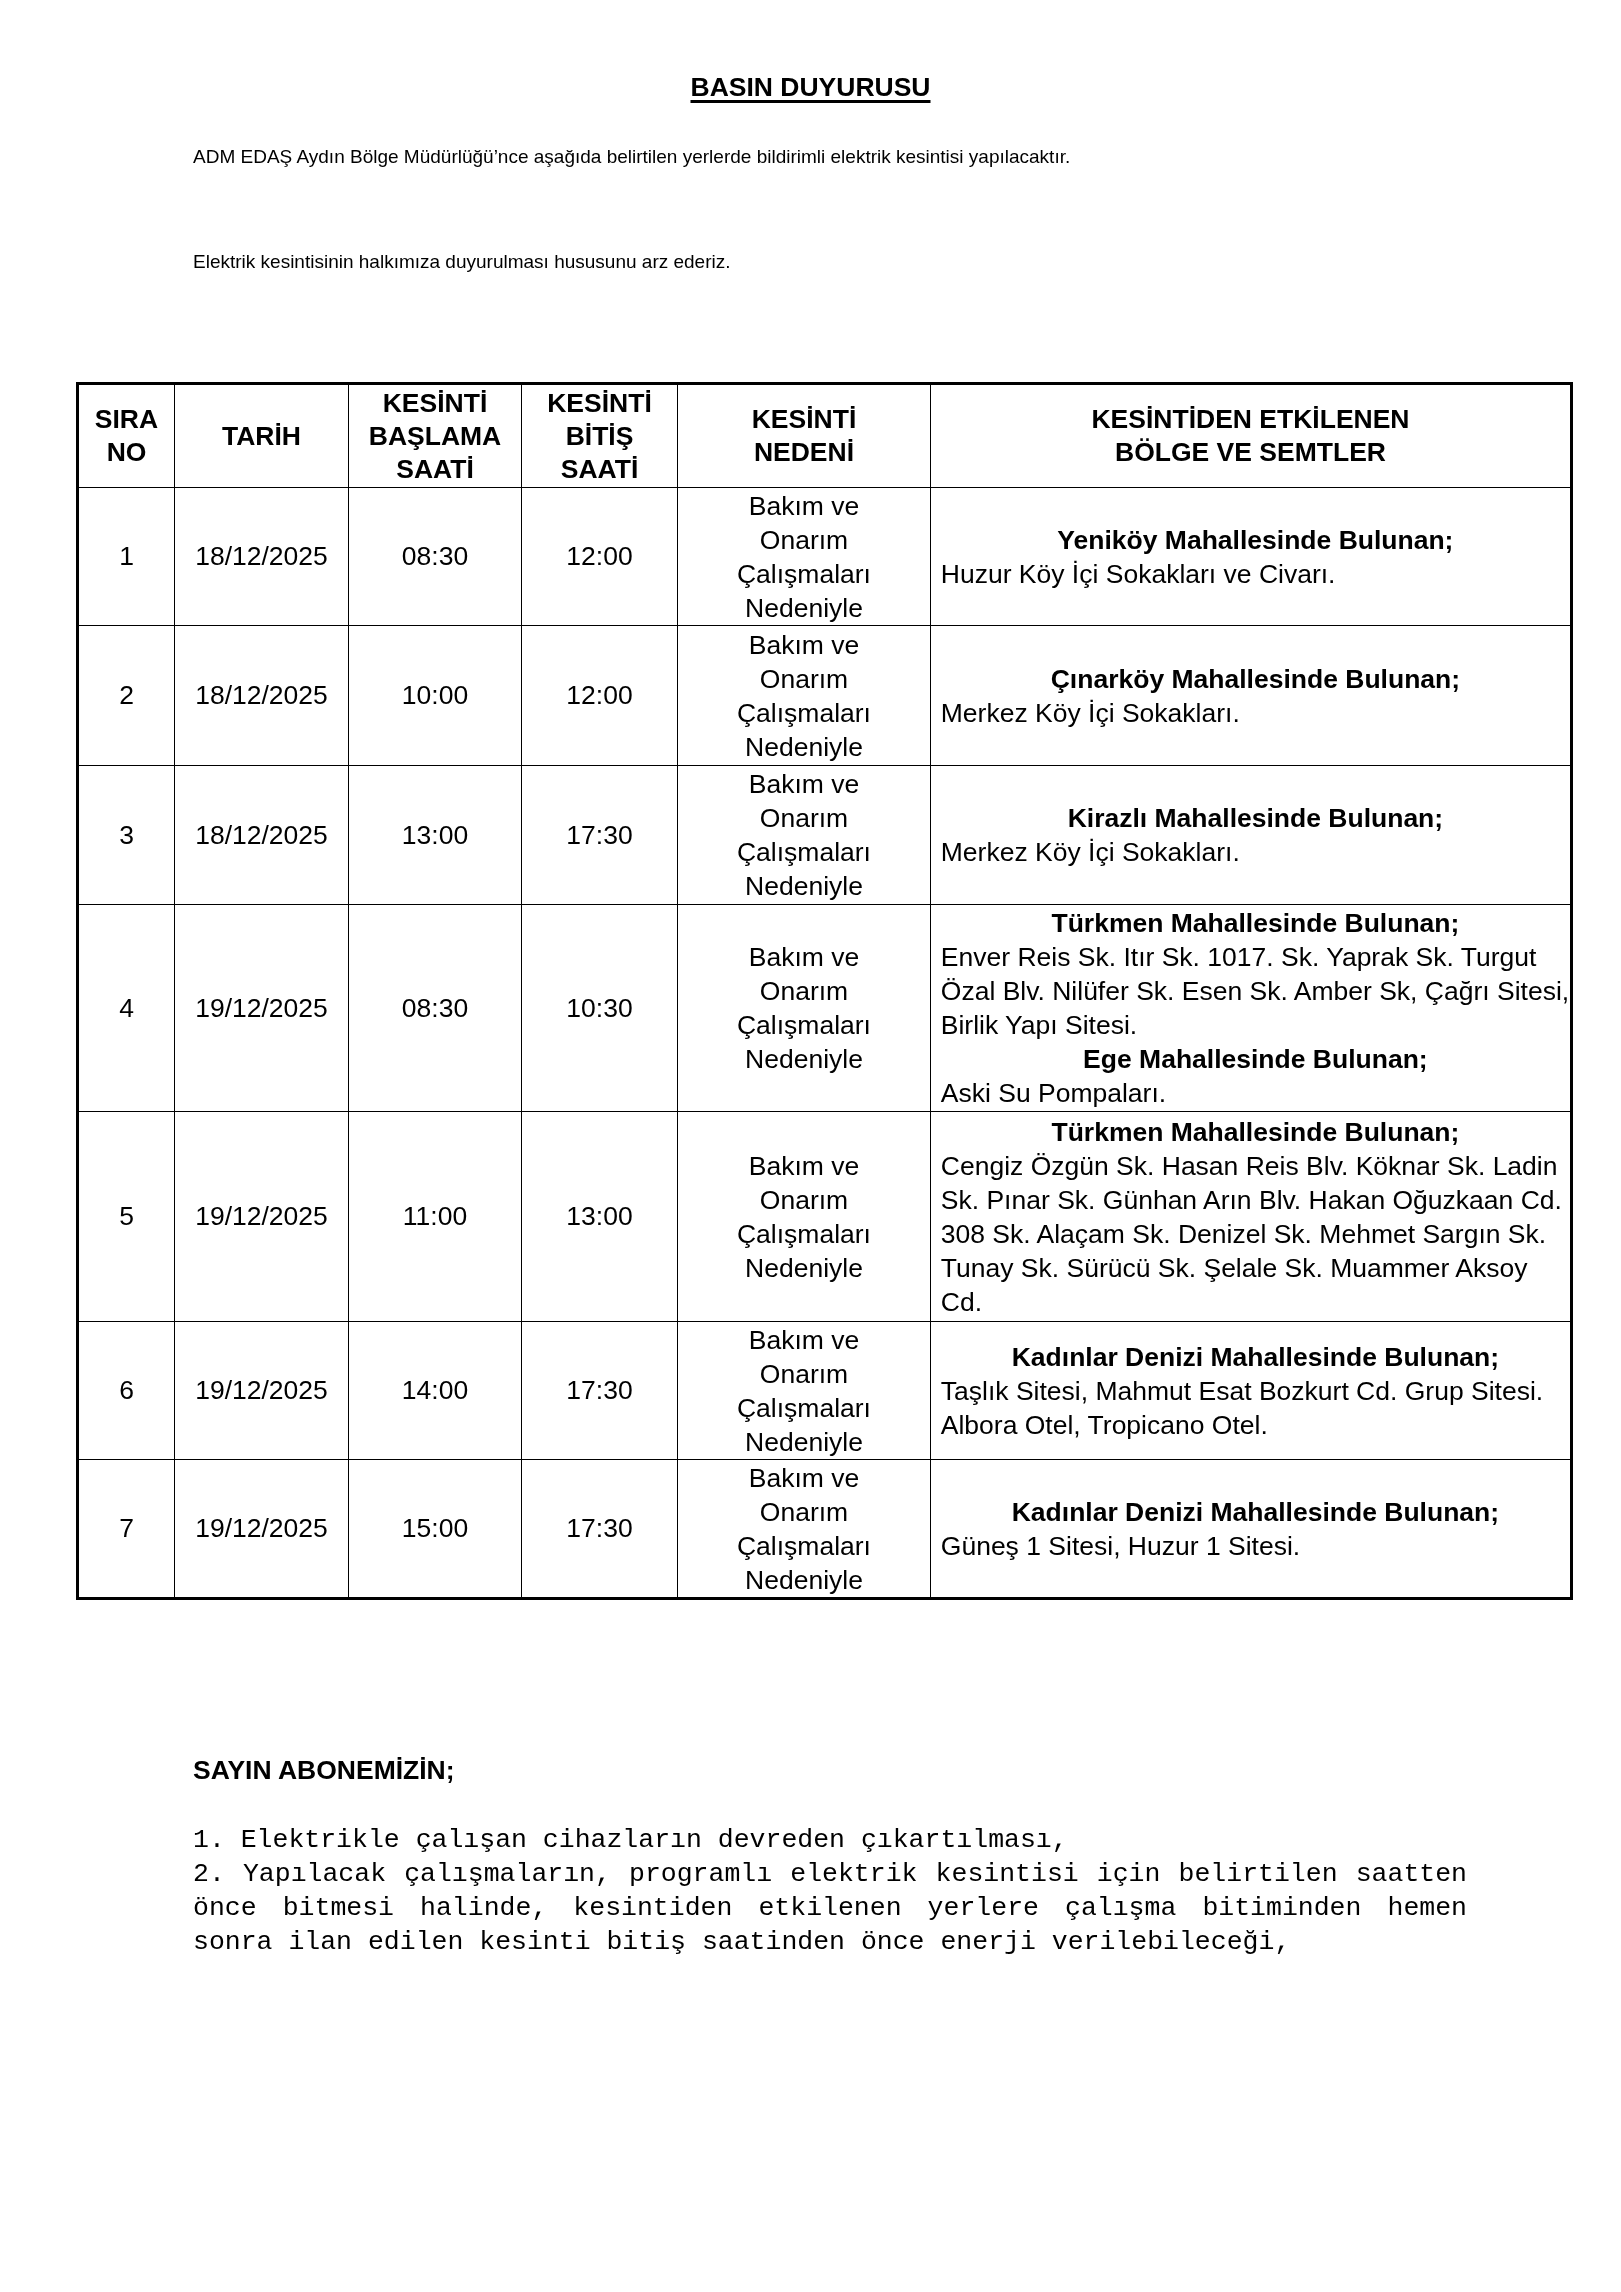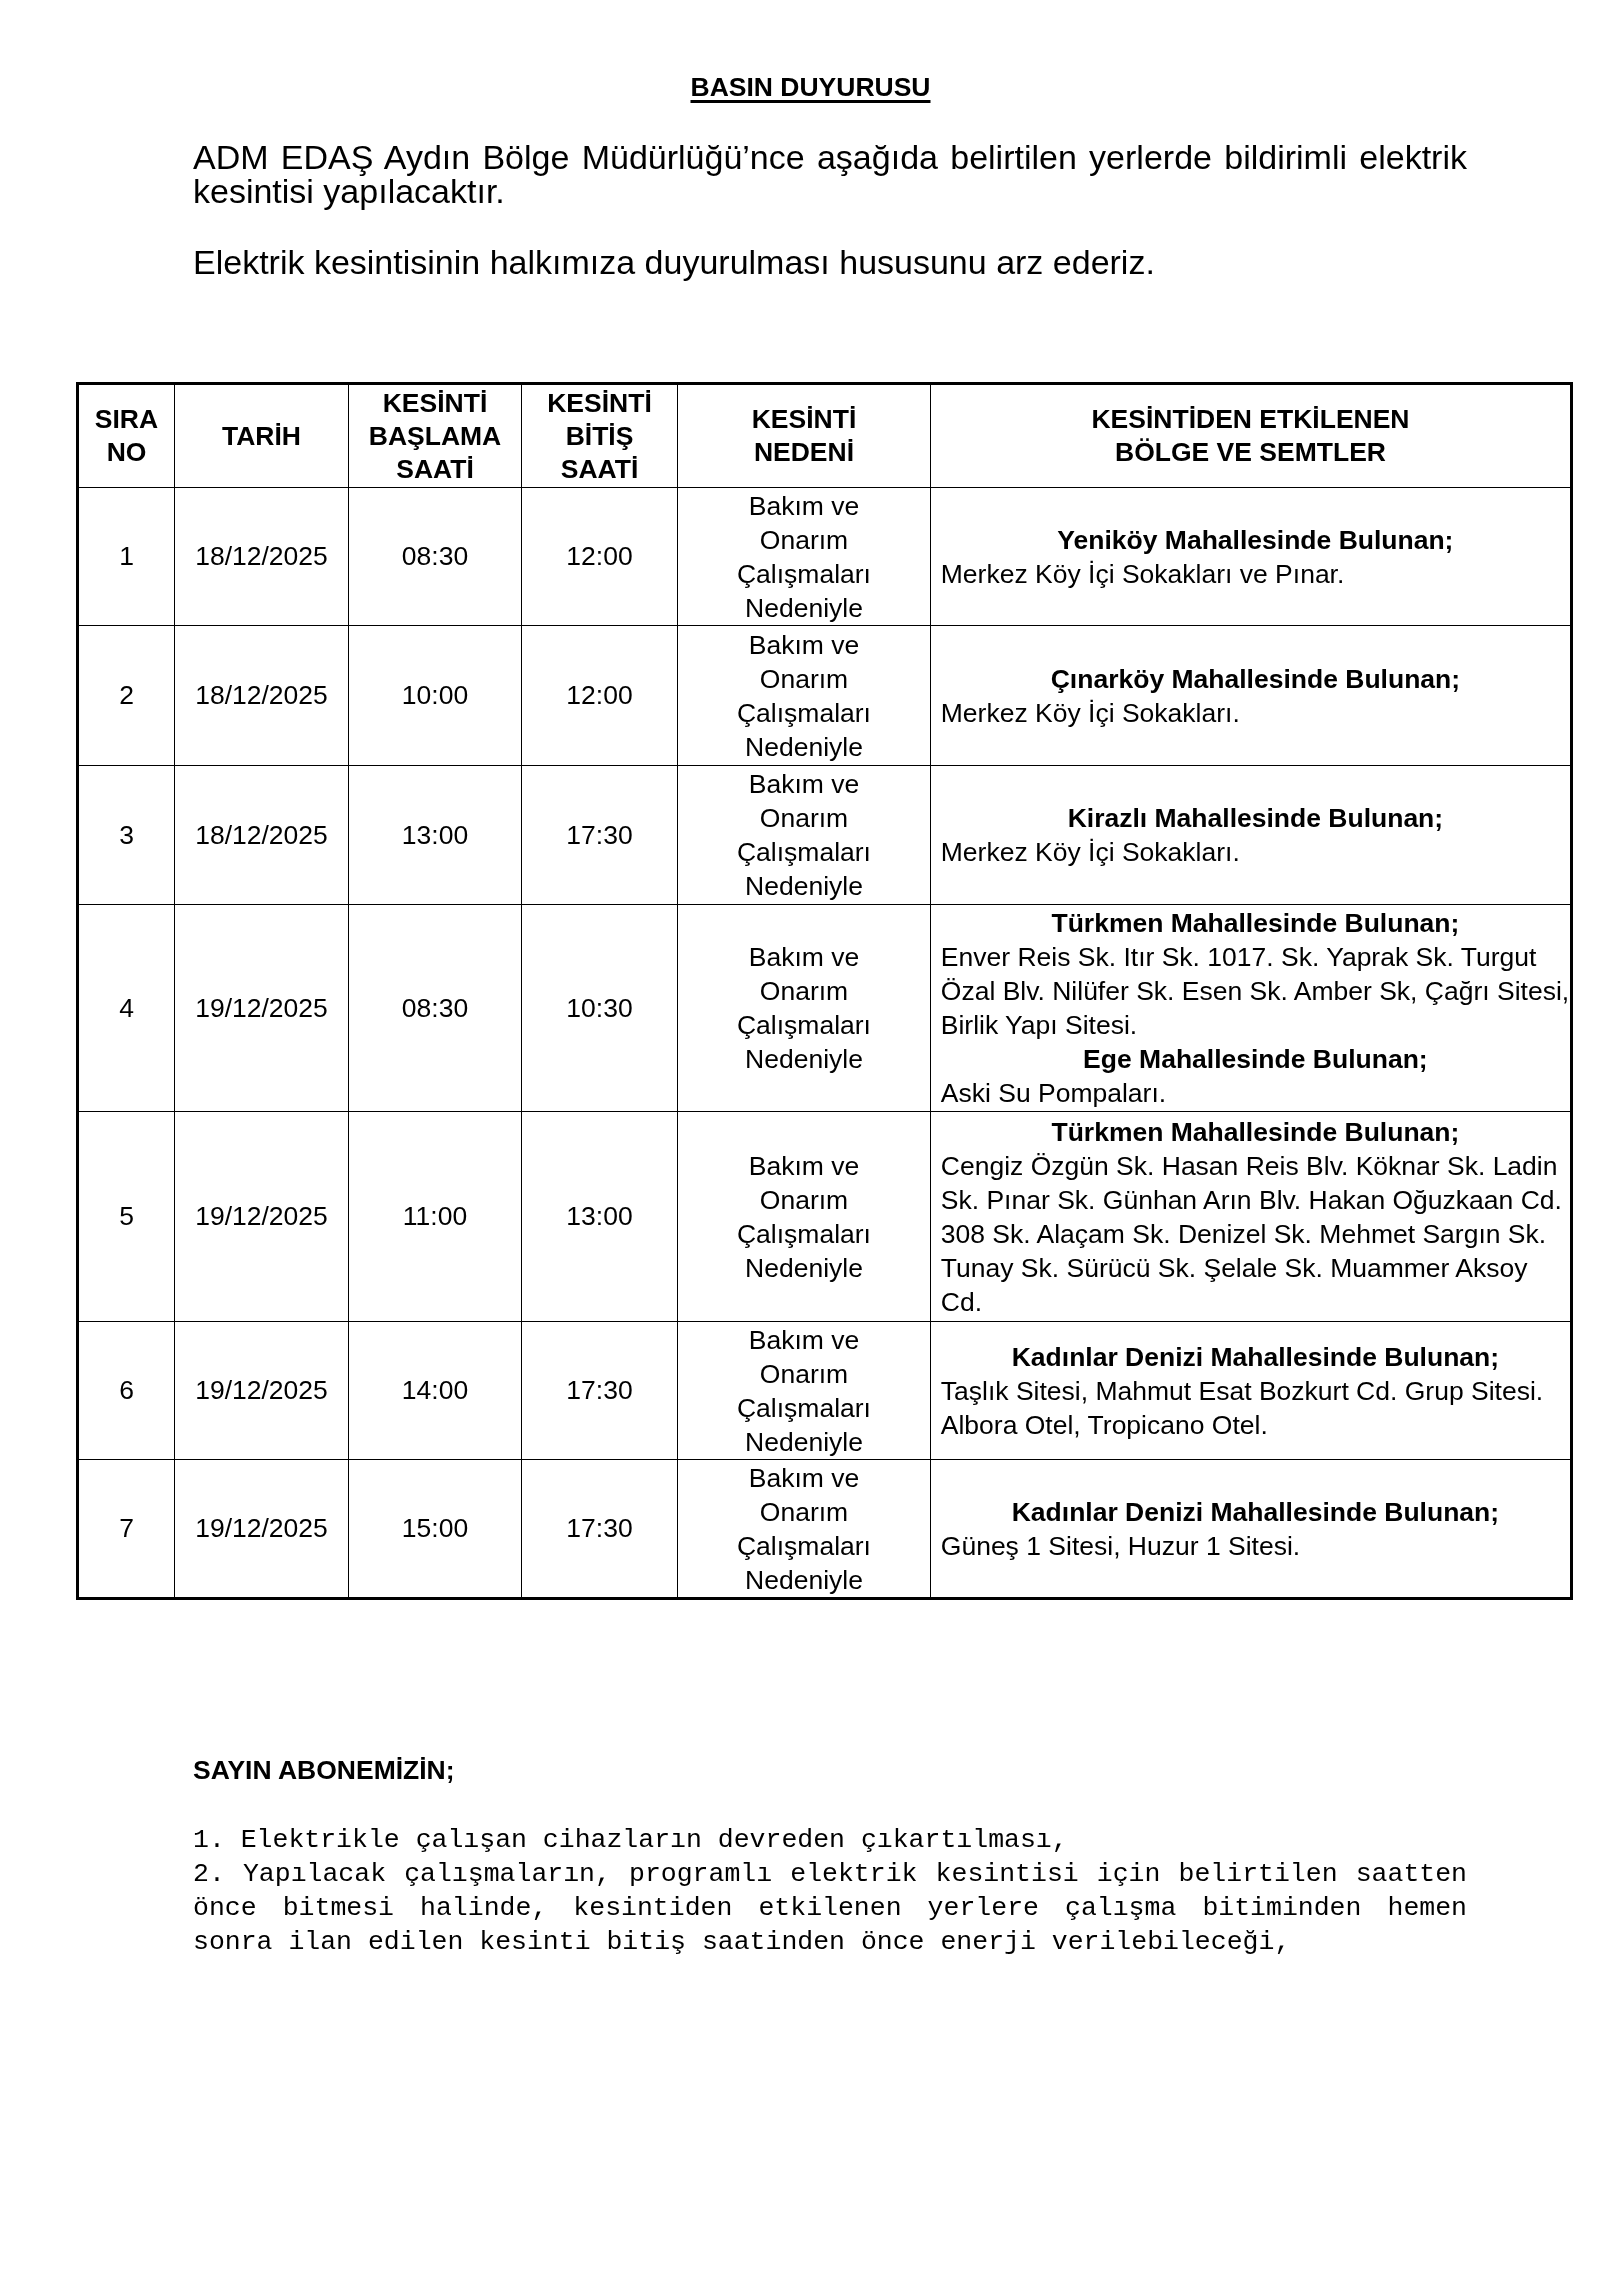--- a/index.html
+++ b/index.html
@@ -1,21 +1,21 @@
 <!DOCTYPE html>
 <html><head>
 <meta charset="utf-8">
 <style>
   html, body { margin:0; padding:0; background:#fff; }
   body { width:1621px; height:2293px; position:relative; overflow:hidden;
          font-family:"Liberation Sans", sans-serif; color:#000; }
   .title { position:absolute; left:0; width:1621px; top:72px; text-align:center;
            font-weight:bold; font-size:26.5px; }
   .title span { text-decoration:underline; text-decoration-thickness:2.9px; text-underline-offset:3.9px; }
-  .para { position:absolute; left:193px; width:1274px; font-size:34px; line-height:34px; text-align:justify; }
+  .para { position:absolute; left:193px; width:1274px; font-size:19px; line-height:34px; text-align:justify; }
   .p1 { top:140px; }
   .p2 { top:245px; }
   table { position:absolute; left:76px; top:382px; width:1497px; border-collapse:collapse;
           border:3.9px solid #000; table-layout:fixed; font-size:26.5px; }
   td, th { border:1.5px solid #000; padding:0; vertical-align:middle; }
   .cap th { height:44px; border-bottom:3.9px solid #000; font-size:26.5px; }
   .head th { height:102px; line-height:33px; font-size:26.5px; }
   td.c { text-align:center; }
   td.reason { line-height:34px; }
   td.area { padding-left:9.8px; line-height:34px; text-align:left; }
@@ -58,21 +58,21 @@
         <td class="c">08:30</td>
         <td class="c">12:00</td>
         <td class="c reason">
           <div>Bakım ve</div>
           <div>Onarım</div>
           <div>Çalışmaları</div>
           <div>Nedeniyle</div>
         </td>
         <td class="area">
           <div class="bold">Yeniköy Mahallesinde Bulunan;</div>
-          <div>Merkez Köy İçi Sokakları ve Pınar.</div>
+          <div>Huzur Köy İçi Sokakları ve Civarı.</div>
         </td>
       </tr>
       <tr style="height: 140px;">
         <td class="c">2</td>
         <td class="c">18/12/2025</td>
         <td class="c">10:00</td>
         <td class="c">12:00</td>
         <td class="c reason">
           <div>Bakım ve</div>
           <div>Onarım</div>

